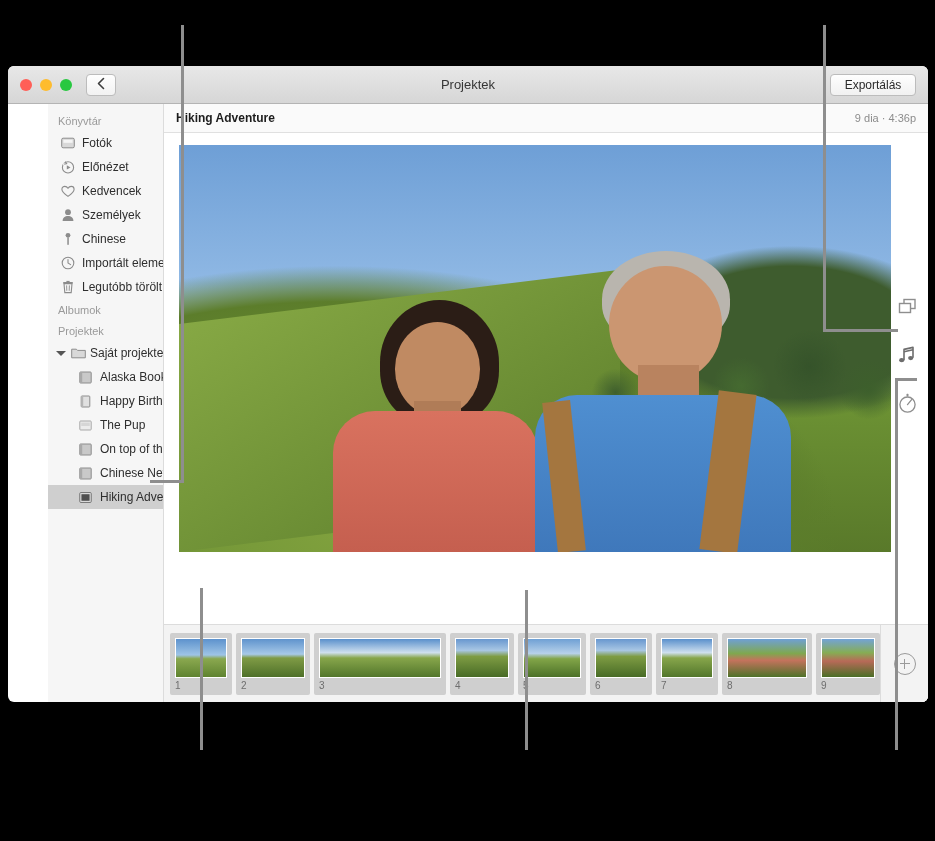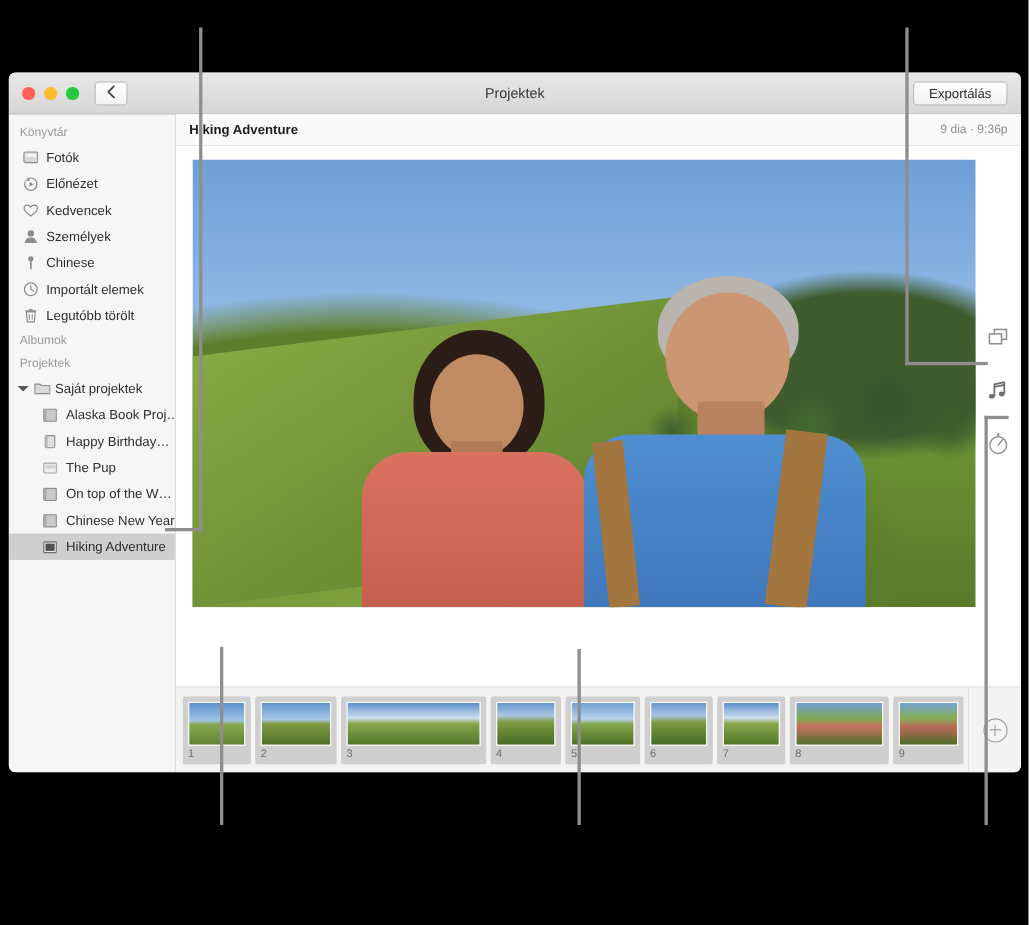--- a/index.html
+++ b/index.html
@@ -88,20 +88,21 @@
     border-radius: 4px;
     font-size: 12px;
     color: #2b2b2b;
     display: flex; align-items: center; justify-content: center; text-align: center;
   }
 
   
   #body-split {
     display: flex;
     height: 598px;
+    padding-left: 40px;
   }
 
   
   #sidebar {
     width: 152px;
     background: #f6f6f6;
     border-right: 1px solid #dcdcdc;
     padding-top: 6px;
     font-size: 12px;
     color: #2e2e2e;
@@ -519,21 +520,21 @@
         </span>
         <span class="lbl">Hiking Adventure</span>
       </div>
 
     </div>
 
     <div id="main">
 
       <div id="main-header">
         <span id="proj-name">Hiking Adventure</span>
-        <span id="proj-meta">9 dia · 9:36p</span>
+        <span id="proj-meta">9 dia · 4:36p</span>
       </div>
 
       <div id="stage">
 
         <div id="canvas-col">
 
           <div id="photo-wrap">
             <div class="photo">
               <div class="hillmask"></div>
               <div class="treeline"></div>

